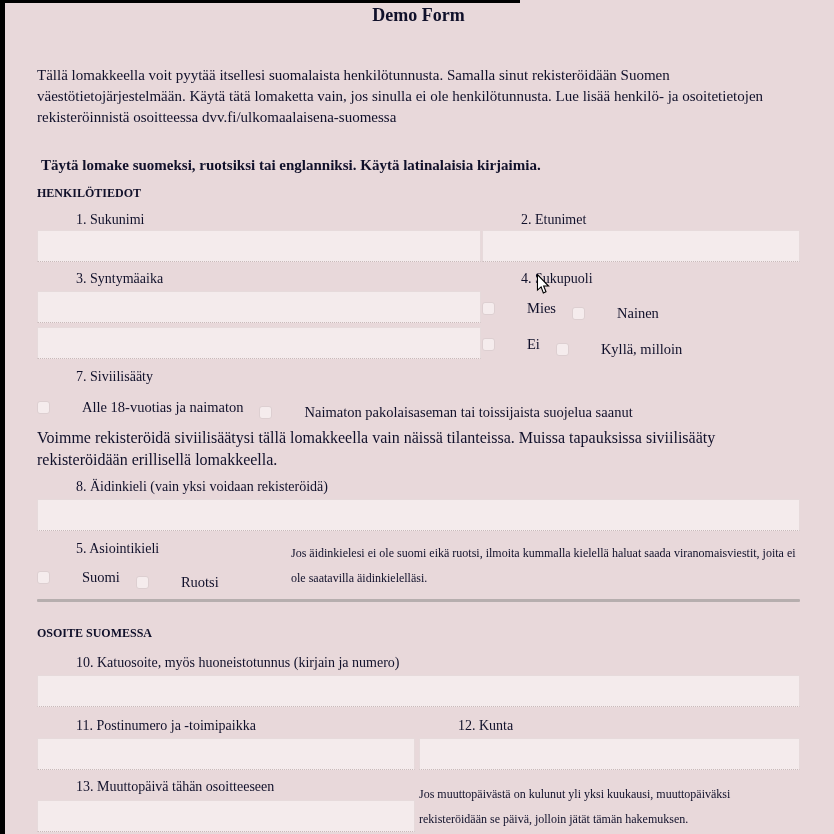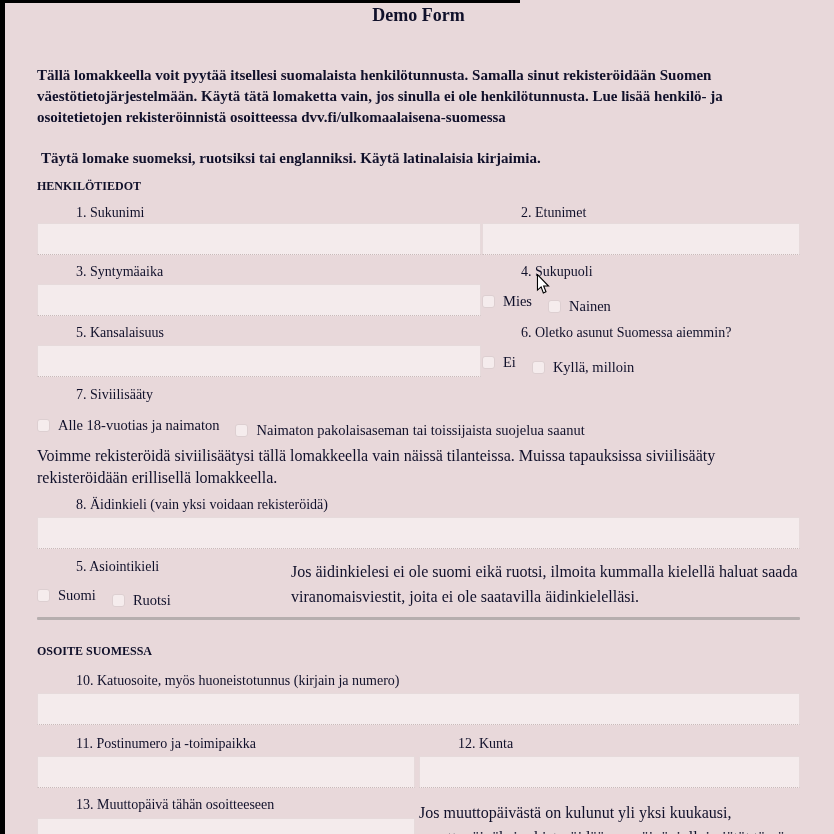--- a/index.html
+++ b/index.html
@@ -7,42 +7,42 @@
     --text:#10102a; --divider:#b6aeae; --frame:#000000; --box-bg:#f5eced; --box-border:#ddcfd1;
   }
   *{box-sizing:border-box; margin:0; padding:0;}
   html,body{width:834px; height:834px; overflow:hidden;}
   body{background:var(--page-bg); color:var(--text);
        font-family:"Liberation Serif","DejaVu Serif",serif;}
   .frame{position:relative; width:834px; height:834px; border-left:5px solid var(--frame);
          padding:0 34px 0 32px; overflow:hidden;}
   .top-strip{position:absolute; top:0; left:0; width:515px; height:3px; background:var(--frame);}
   h1{font-size:18px; font-weight:bold; text-align:center; margin-top:3px; line-height:25px;}
-  .intro{margin-top:37px; font-weight:bold; font-size:15px; line-height:21px;}
-  .instruction{margin-top:20px; padding-left:4px; font-weight:bold; font-size:15px; line-height:21px;}
+  .intro{margin-top:37px; font-weight:normal; font-size:15px; line-height:21px;}
+  .instruction{margin-top:27px; padding-left:4px; font-weight:bold; font-size:15px; line-height:21px;}
   h2{font-size:12px; font-weight:bold; line-height:18px;}
   .flabel{display:block; font-size:14px; line-height:16px;margin-left:39px;}
   .row{display:flex;}
   .cols60 > .a{width:445px; flex:none; padding-right:1px;}
   .cols60 > .b{flex:1; min-width:0;}
   .cols50 > .a{width:380px; flex:none; padding-right:2px;}
   .cols50 > .b{flex:1; min-width:0; padding-left:2px;}
   .cols9  > .a{width:254px; flex:none;}
   .cols9  > .b{flex:1; min-width:0;}
   .field{display:block; width:100%; height:32px; background:var(--field-bg);
          border:1px solid var(--field-border); border-bottom:1px dotted var(--field-border-dark);
          font:15px "Liberation Serif",serif; color:var(--text); padding:0 6px; outline:none;}
   .opts{display:flex; align-items:center;}
-  .opt{display:flex; align-items:center; cursor:default;}
+  .opt{display:flex; align-items:center; cursor:default;gap:24px;}
   .opt + .opt{margin-left:16px;margin-top:11px;}
   .box{width:13px; height:13px; flex:none; background:var(--box-bg);
        border:1px solid var(--box-border); border-radius:3px; margin-right:8px;}
   .optlabel{font-size:14.5px; line-height:15px;}
   .para{font-size:16px; line-height:22px;}
-  .note{font-size:16px; line-height:25px;}
+  .note{font-size:12px; line-height:25px;}
   .divider{height:3px; background:var(--divider); border-radius:1px;}
   .mt2{margin-top:2px}.mt4{margin-top:4px}.mt5{margin-top:5px}.mt7{margin-top:7px}
   .mt8{margin-top:8px}.mt9{margin-top:9px}.mt10{margin-top:10px}.mt11{margin-top:11px}.mt13{margin-top:13px}.mt22{margin-top:22px}
   .cursor{position:absolute; left:529px; top:274px; z-index:9;}
 </style>
 </head>
 <body>
 
 <div class="frame">
   <div class="top-strip"></div>
@@ -91,28 +91,20 @@
           <span class="optlabel">Mies</span>
         </label>
         <label class="opt">
           <span class="box"></span>
           <span class="optlabel">Nainen</span>
         </label>
       </div>
     </div>
   </div>
 
-  <div class="row cols60 mt9">
-    <div class="a">
-        <span class="flabel">5. Kansalaisuus</span>
-      </div>
-    <div class="b">
-        <span class="flabel">6. Oletko asunut Suomessa aiemmin?</span>
-      </div>
-  </div>
   <div class="row cols60 mt4">
     <div class="a">
         <input class="field" value="" style="">
       </div>
     <div class="b">
       <div class="opts" style="padding-top:4px">
         <label class="opt">
           <span class="box"></span>
           <span class="optlabel">Ei</span>
         </label>

